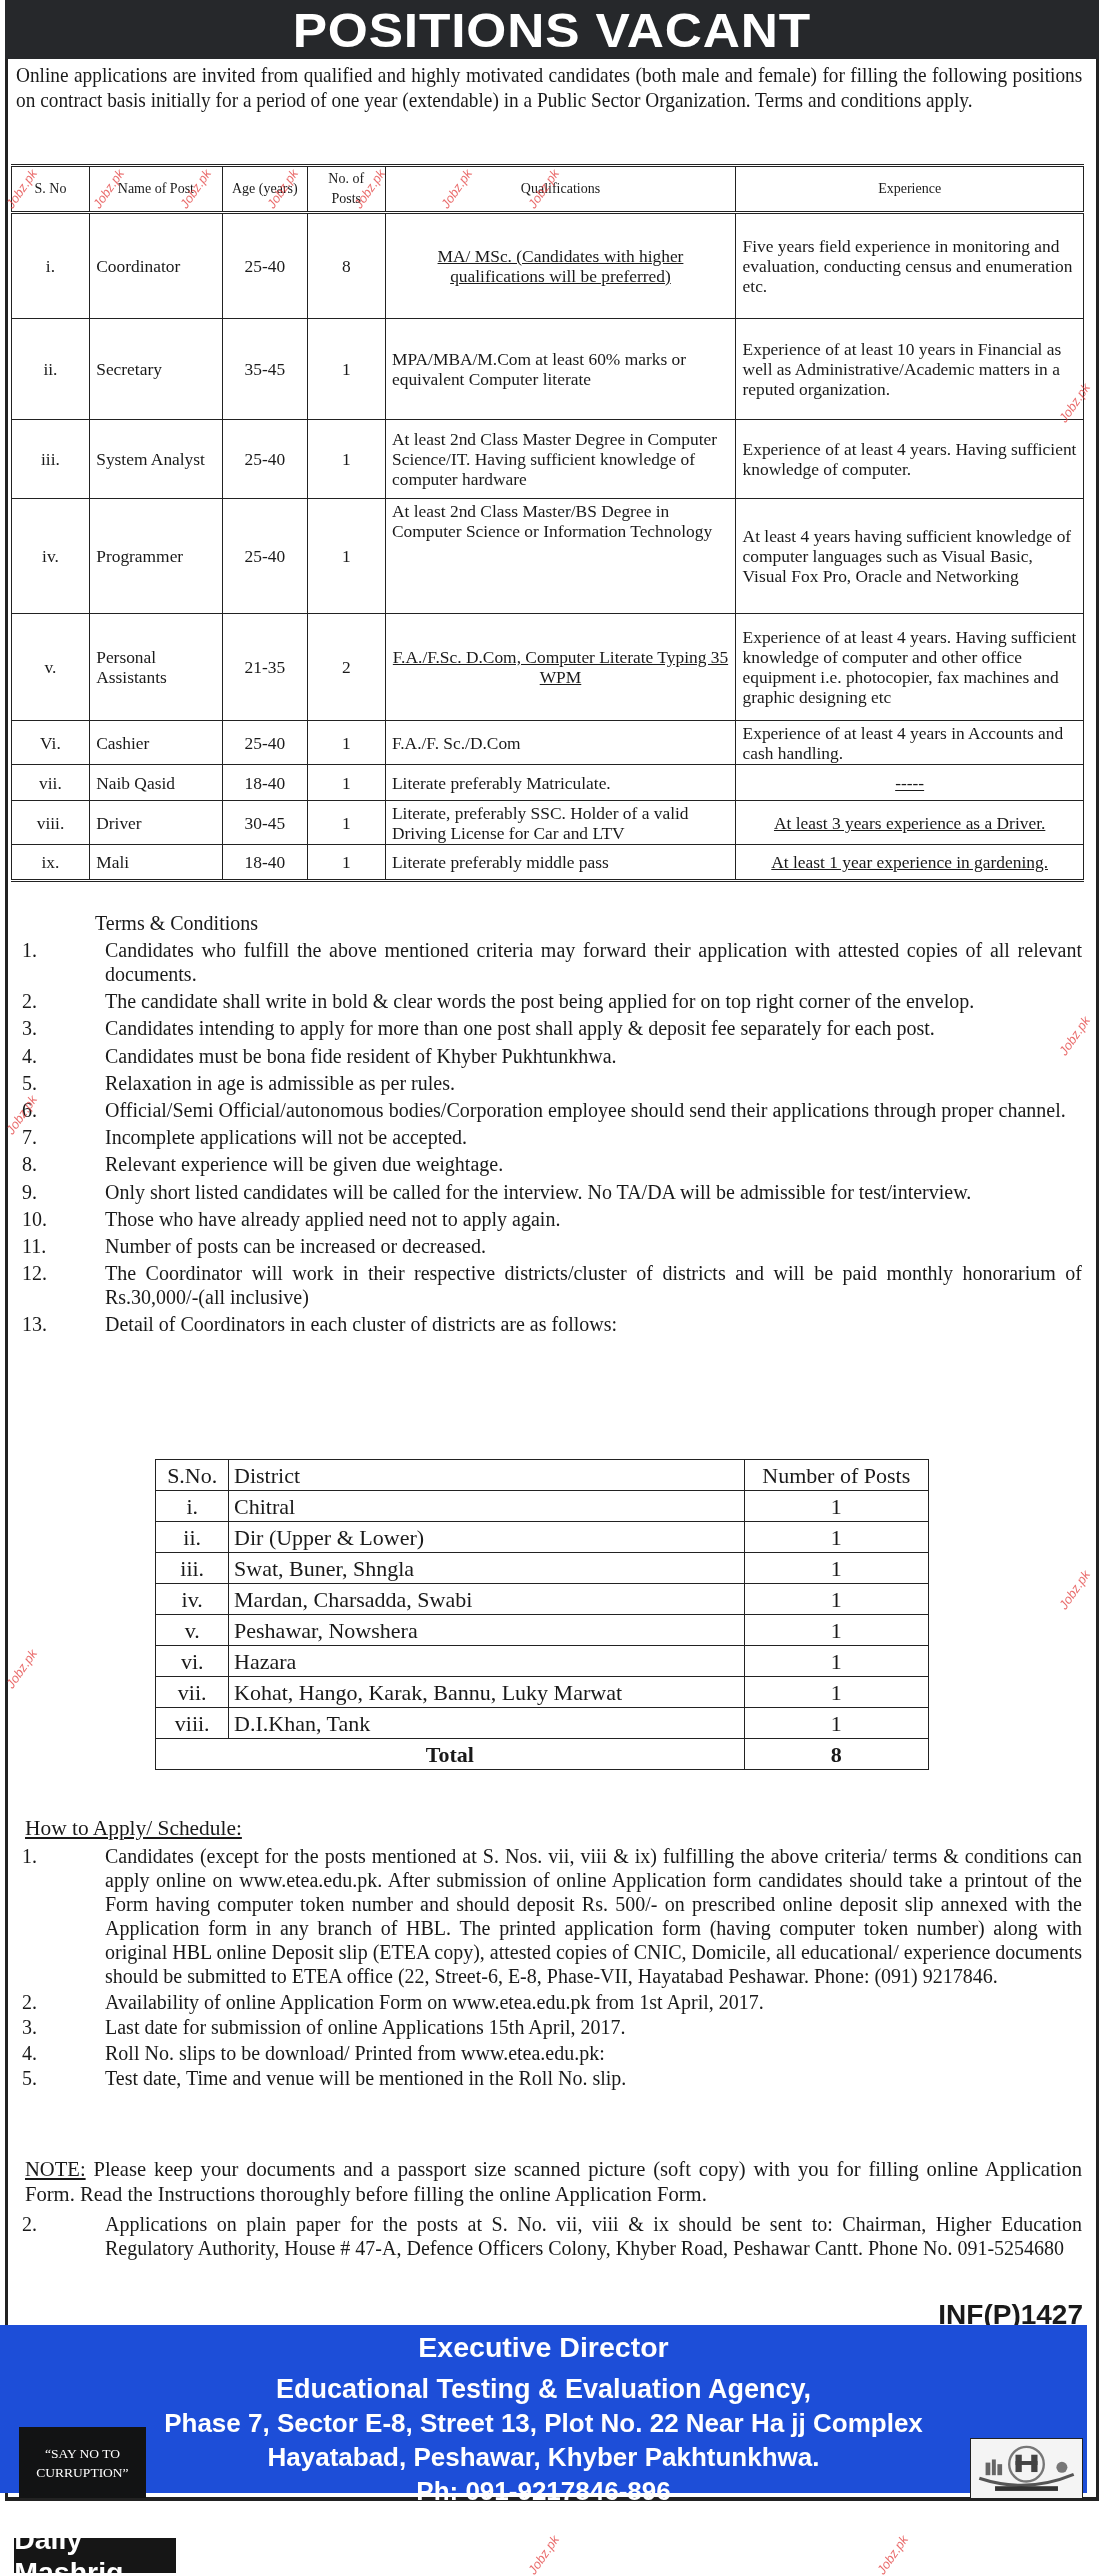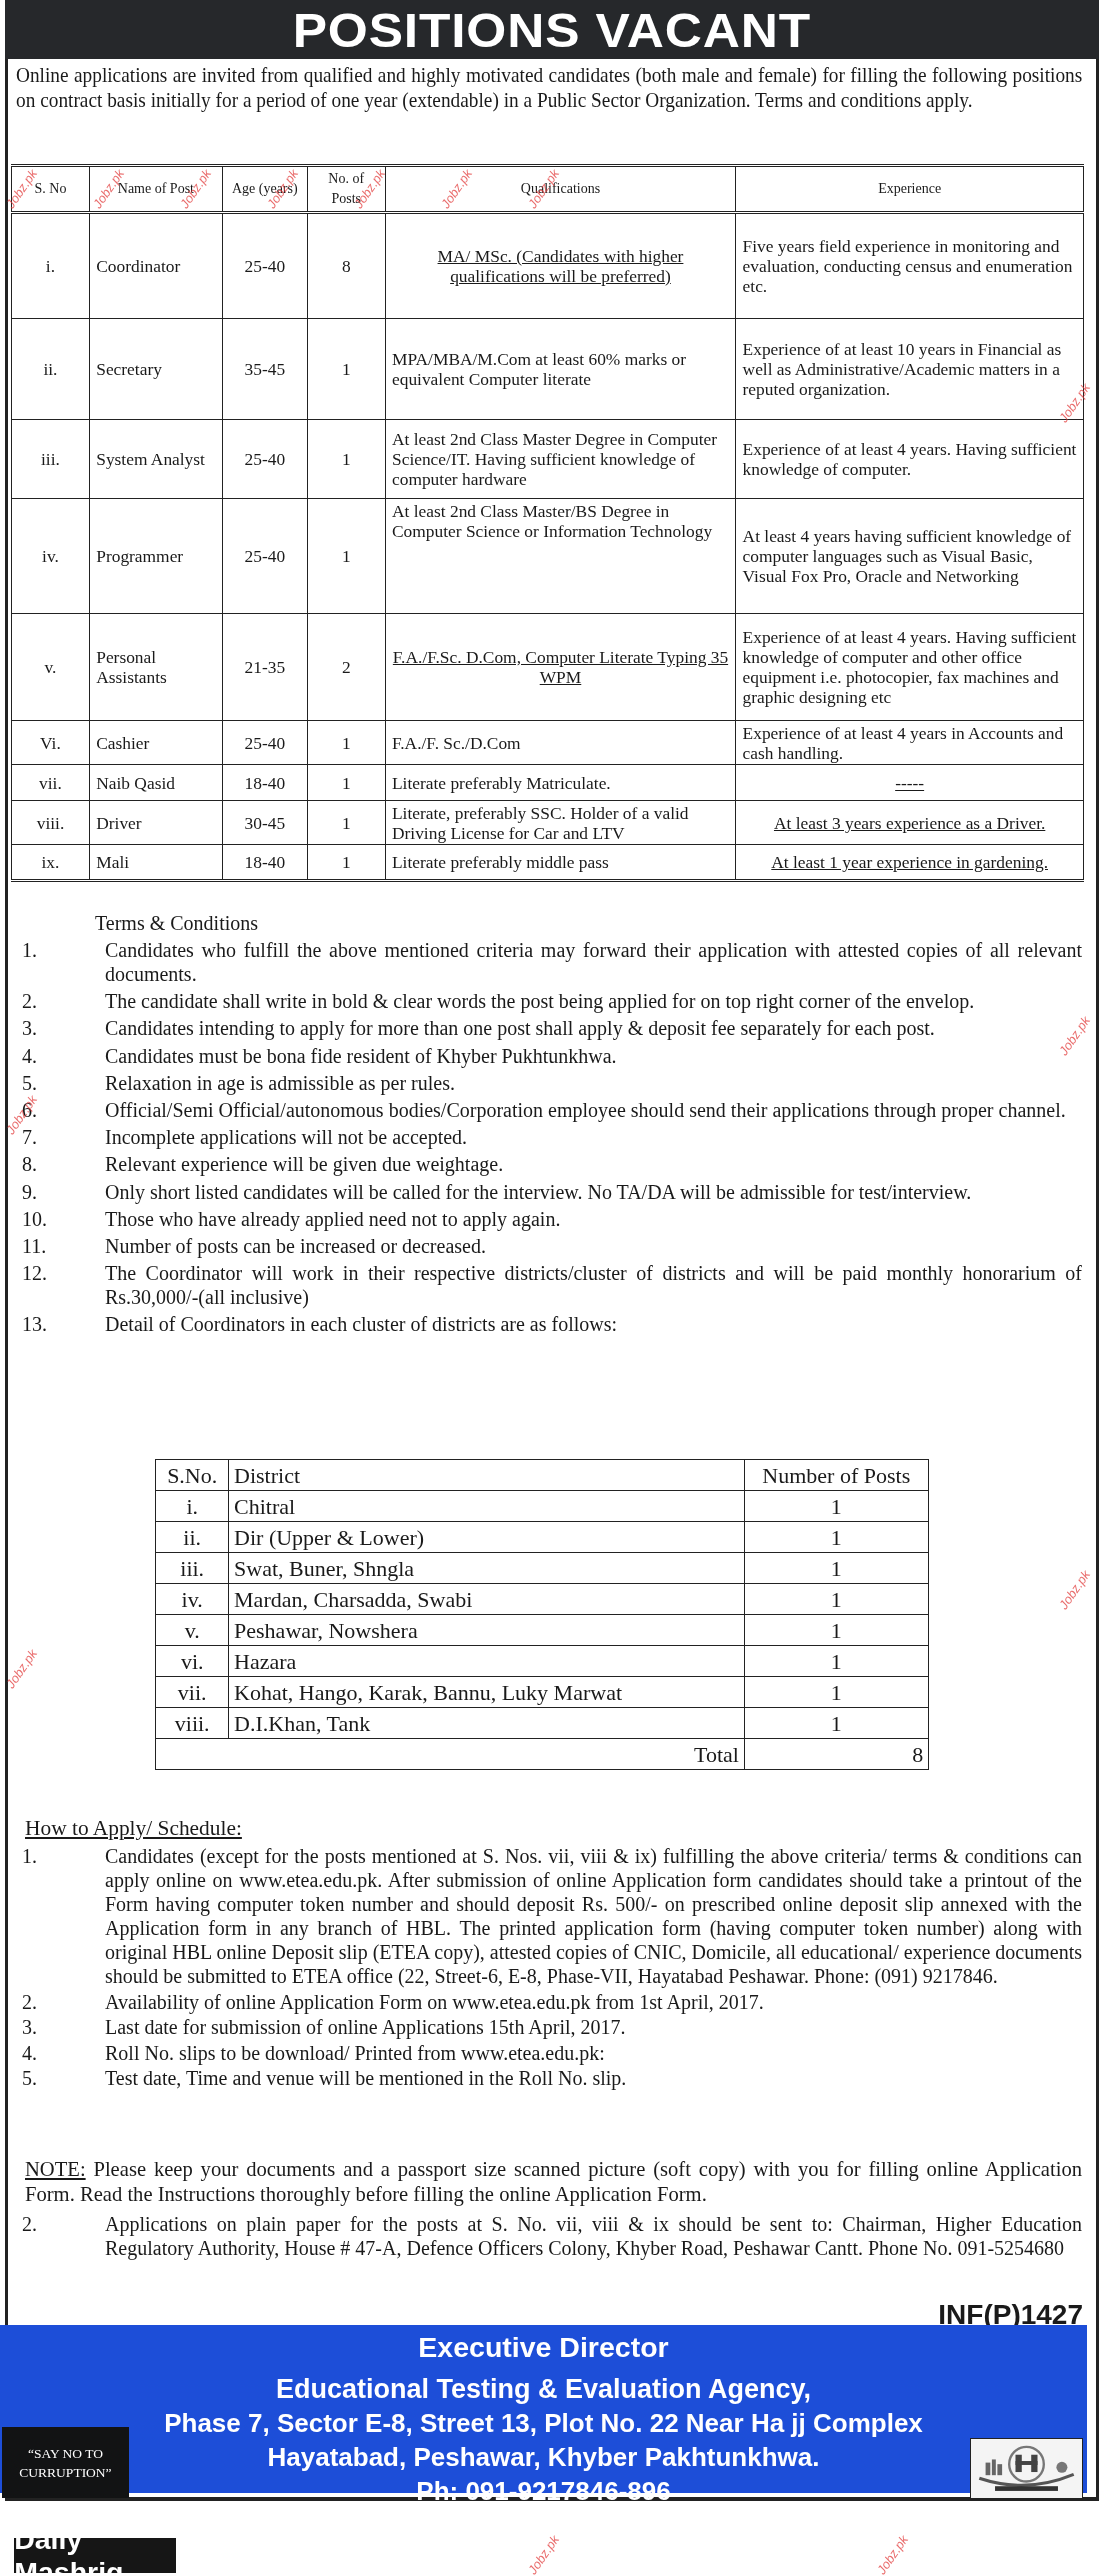--- a/index.html
+++ b/index.html
@@ -27,35 +27,35 @@
   ol.list li .num { position:absolute; left:0; top:0; }
   .terms { left:22px; top:938px; width:1060px; }
   .terms li { margin-bottom:3.2px; }
   table.districts { position:absolute; left:155px; top:1459px; width:774px; border-collapse:collapse;
                     font-size:22px; line-height:27px; }
   table.districts td, table.districts th { border:1.6px solid #222; padding:0 4.7px; height:30px; }
   table.districts th { font-weight:normal; text-align:left; }
   table.districts td.sn { text-align:center; width:63px; }
   table.districts td.np { text-align:center; width:174px; }
   table.districts th.np { text-align:center;margin-top:8px; }
-  table.districts tr.total td { text-align:right; }
+  table.districts tr.total td { text-align:center;font-weight:bold; }
   .apply-title { position:absolute; left:25px; top:1816px; font-size:21.4px; text-decoration:underline; }
   .apply { left:22px; top:1844px; width:1060px; font-size:20.6px; line-height:25px; }
   .apply li { margin-bottom:1.6px; }
   .note { position:absolute; left:25px; top:2157px; width:1057px; font-size:20.6px; line-height:24.5px; text-align:justify; }
   .note u { text-decoration:underline; }
   .apply2 { left:22px; top:2212px; width:1060px; font-size:20.6px; line-height:24.5px; }
   .ref { position:absolute; right:22px; top:2299px; font-family:"Liberation Sans","DejaVu Sans",sans-serif;
          font-weight:bold; font-size:28px; }
   .footer { position:absolute; left:0; top:2325px; width:1087px; height:168px; background:#1d4ed8;
             color:#fff; font-family:"Liberation Sans","DejaVu Sans",sans-serif; font-weight:bold; text-align:center; }
   .footer .l1 { font-size:28.5px; margin-top:6.3px; }
   .footer .l2 { font-size:27px; margin-top:9.5px; }
   .footer .l3, .footer .l4, .footer .l5 { font-size:26px; margin-top:3.2px; }
-  .slogan { position:absolute; left:2px; top:2427px; width:127px; height:71px; background:#121314;
+  .slogan { position:absolute; left:19px; top:2427px; width:127px; height:71px; background:#121314;
             color:#fff; font-family:"Liberation Serif","DejaVu Serif",serif; font-weight:normal;
             font-size:13.5px; line-height:19px; text-align:center; display:flex; flex-direction:column; justify-content:center; }
   .logo { position:absolute; left:970px; top:2438px; width:111px; height:59px; background:#f4f4f4; border:1.6px solid #222; }
   .masthead { position:absolute; left:14.2px; top:2538px; width:162px; height:35px; background:#161616;
               color:#fff; font-family:"Liberation Sans","DejaVu Sans",sans-serif; font-weight:bold; font-size:28.5px;
               display:flex; align-items:center; justify-content:center; word-spacing:6.3px; }
   .wm { position:absolute; color:#e23b3b; font-size:12.7px; font-family:"Liberation Sans","DejaVu Sans",sans-serif;
         font-style:italic; transform:rotate(-55deg); opacity:0.75; pointer-events:none; }
 </style>
 </head>

